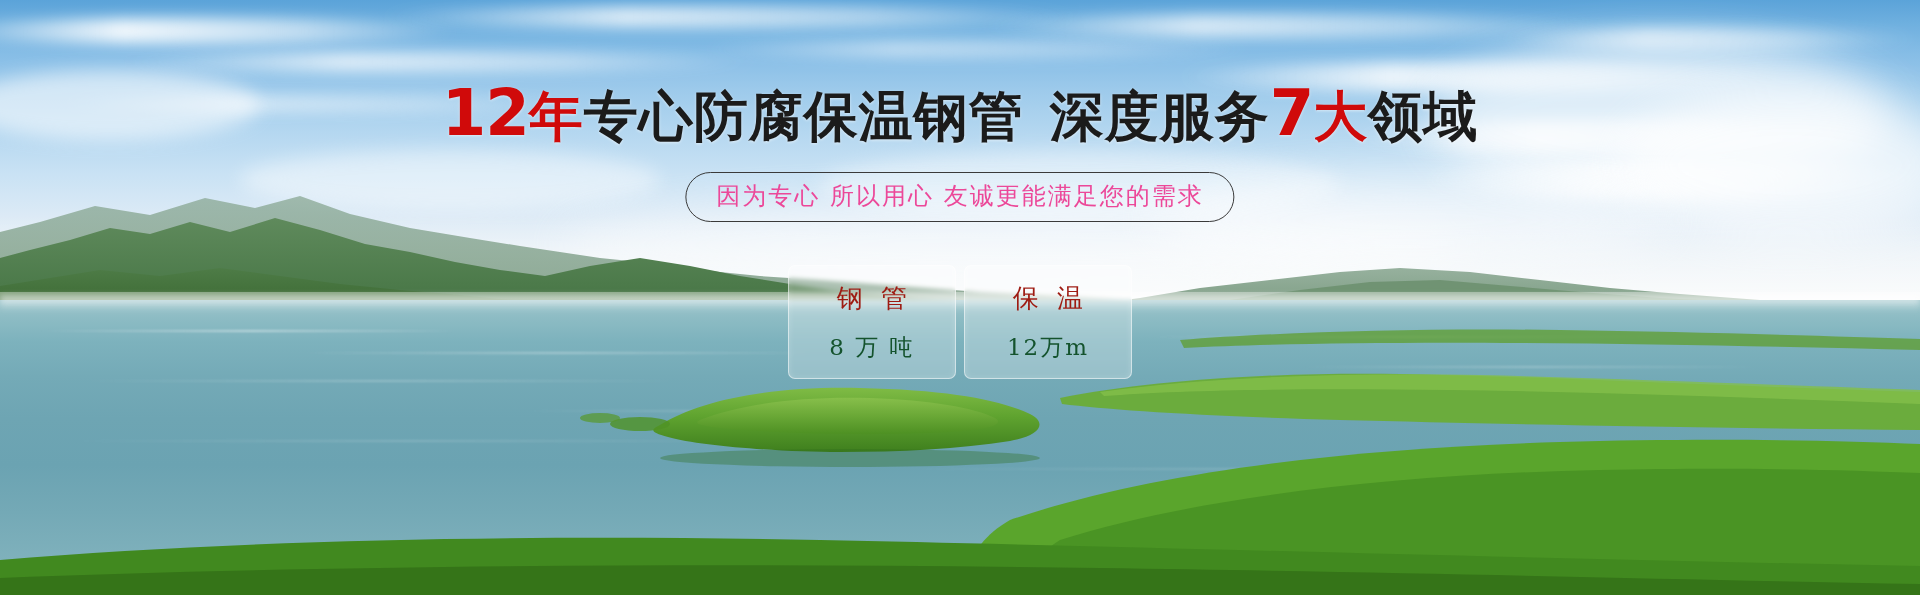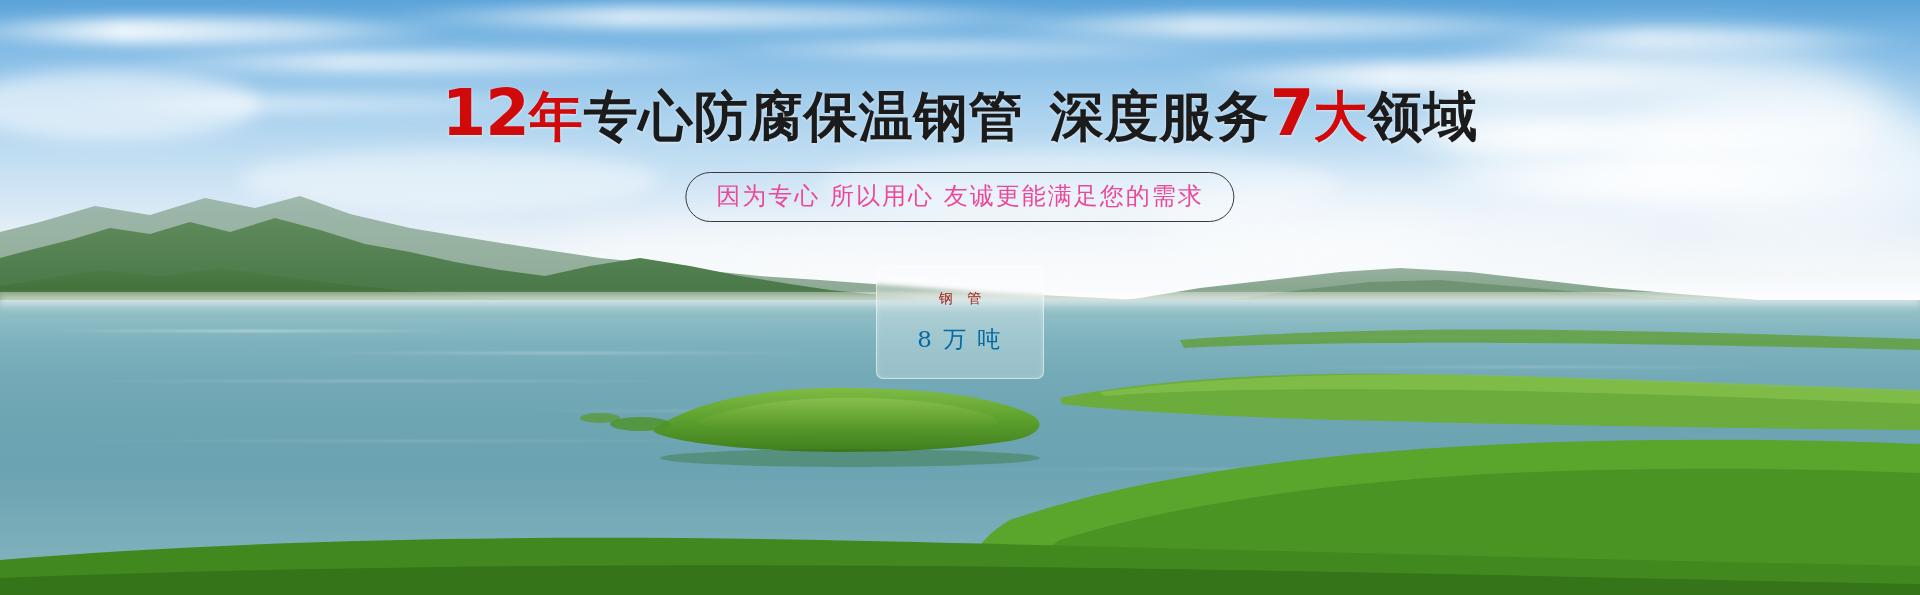--- a/index.html
+++ b/index.html
@@ -120,31 +120,31 @@
     border:1px solid rgba(255,255,255,0.55);
     border-radius:7px;
     backdrop-filter:blur(2px);
     display:flex;
     flex-direction:column;
     align-items:center;
     justify-content:center;
     box-shadow:0 1px 6px rgba(255,255,255,.18) inset;
   }
   .card-title{
-    font-size:14px;
+    font-size:26px;
     letter-spacing:5px;
     color:#9e1b12;
     font-family:"DejaVu Sans","Liberation Sans",sans-serif;
     margin-bottom:16px;
     text-indent:5px;
   }
   .card-value{
     font-size:23px;
     letter-spacing:2px;
-    color:#0369a1;
+    color:#14532d;
     font-family:"DejaVu Serif","Liberation Serif",serif;
   }
   .card-value sup{font-size:13px;vertical-align:super;}
 </style>
 </head>
 <body>
 
 <div id="banner">
 
   <div class="sky"></div>
@@ -254,16 +254,20 @@
   <div class="pill">因为专心 所以用心  友诚更能满足您的需求</div>
 
   <div class="cards">
 
     <div class="card">
       <div class="card-title">钢 管</div>
       <div class="card-value"><span>8 万 吨</span></div>
     </div>
 
 
+    <div class="card">
+      <div class="card-title">保 温</div>
+      <div class="card-value"><span>12万m</span></div>
+    </div>
 
   </div>
 
 </div>
 
 </body></html>

